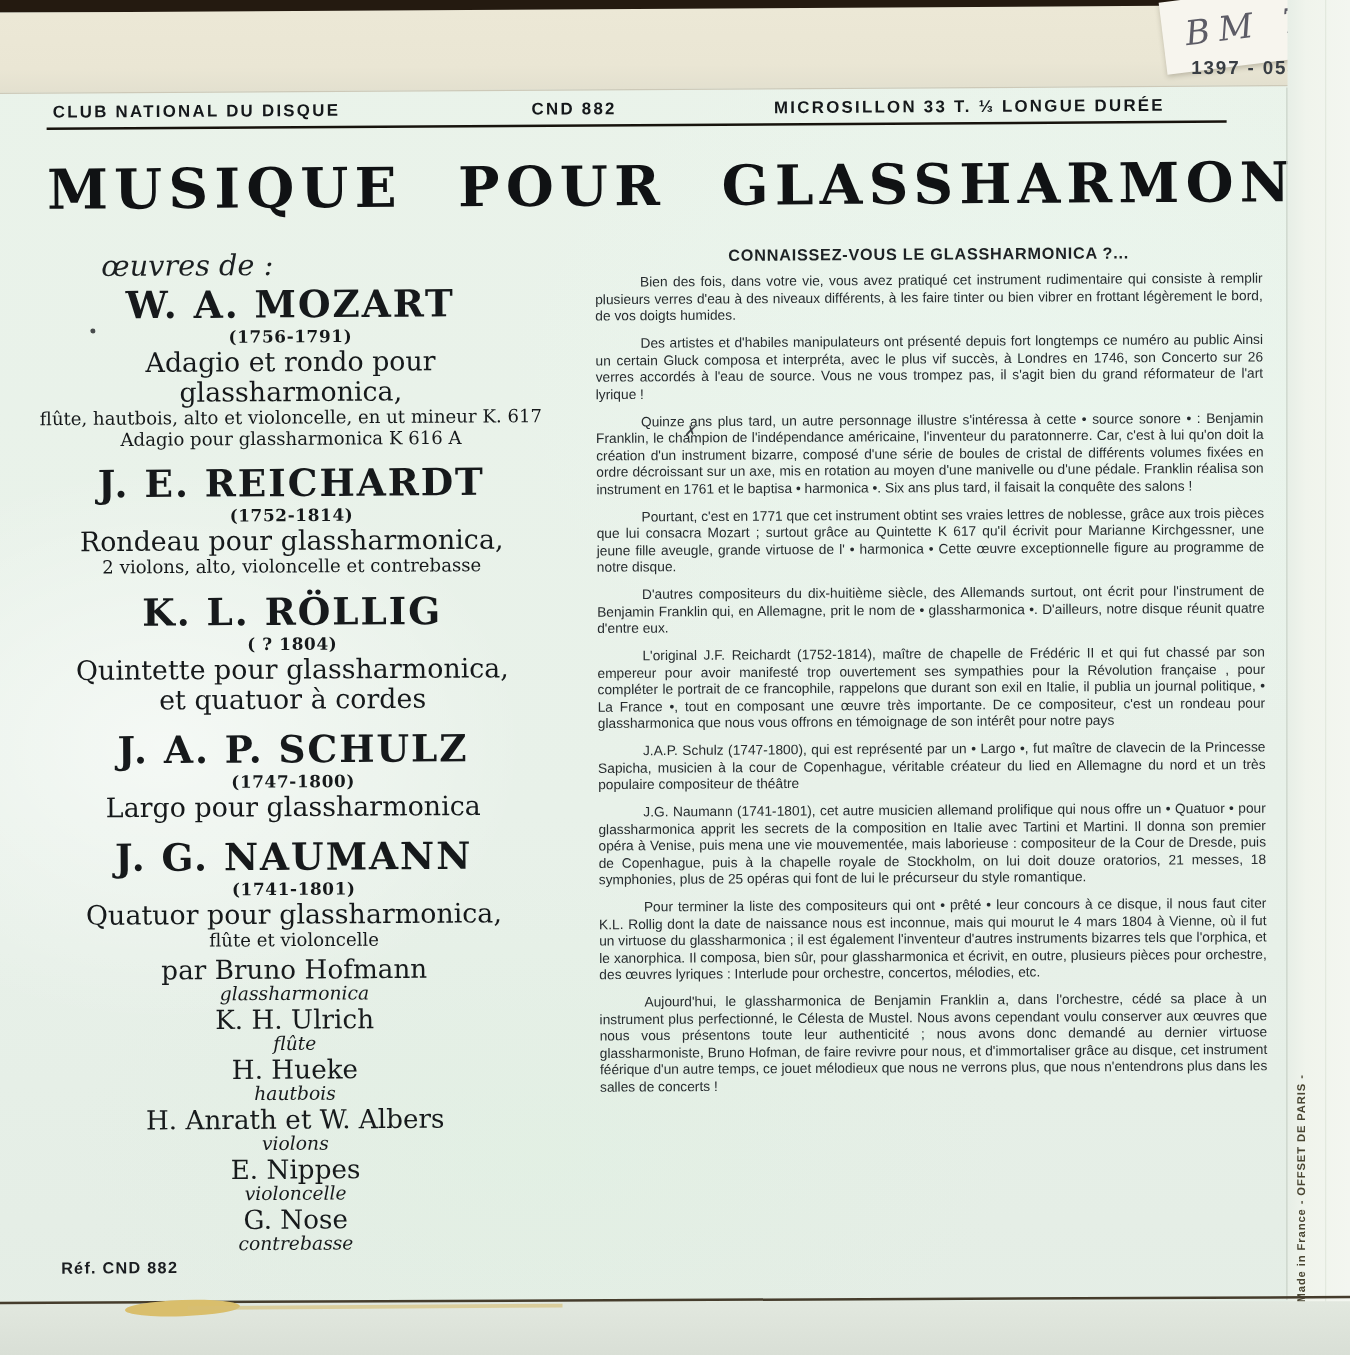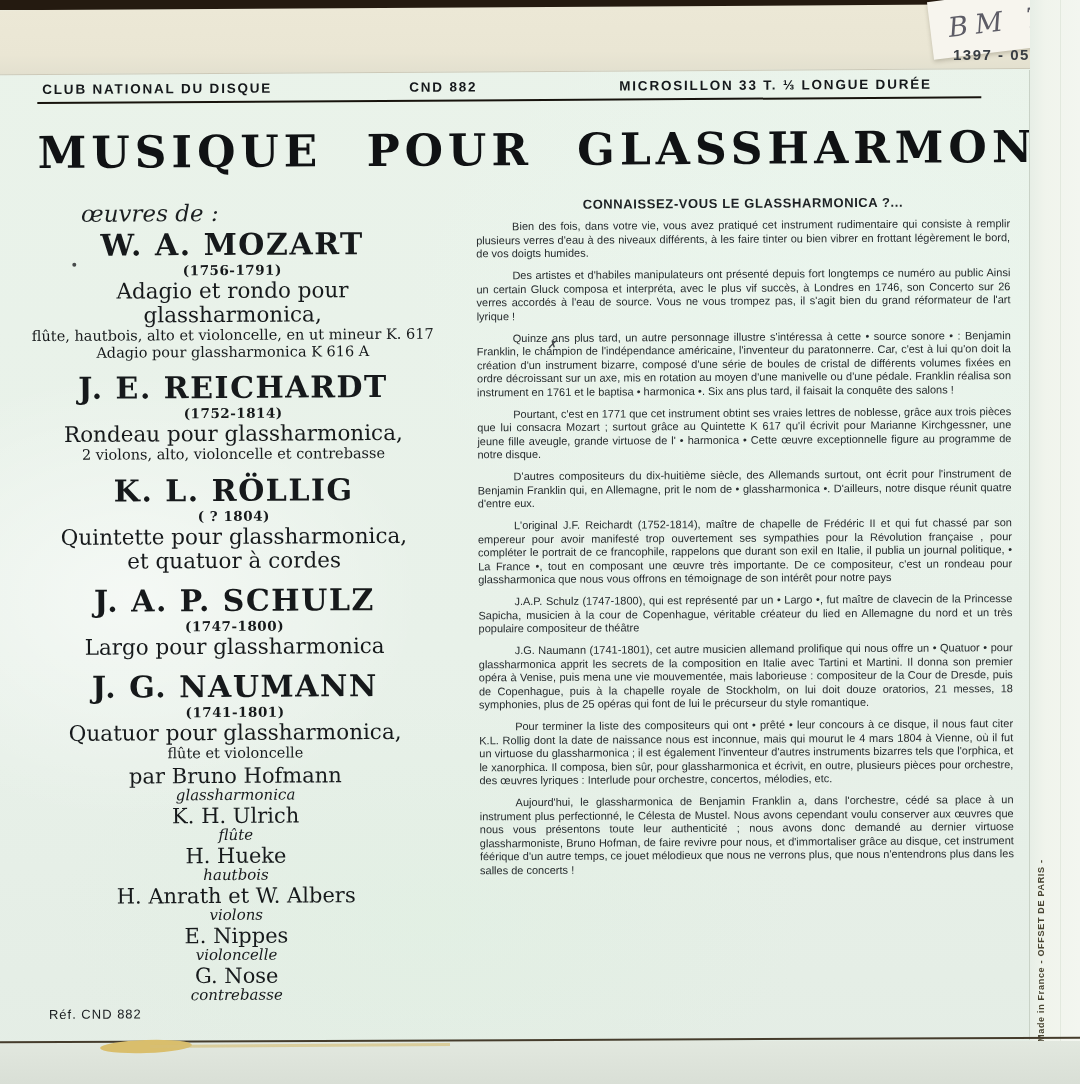--- a/index.html
+++ b/index.html
@@ -43,21 +43,21 @@
     background:#2b2e30;opacity:.85;}
   .pencil-mark{position:absolute;left:549px;top:338px;font-size:12px;color:#3f4448;
     transform:rotate(9deg);font-family:"DejaVu Sans",sans-serif;}
 
   
   .sleeve{position:absolute;left:0;top:0;width:1080px;height:1084px;transform:rotate(-0.35deg);transform-origin:50% 50%;}
 
   .masthead span{position:absolute;top:79px;font-weight:700;font-size:13.5px;letter-spacing:1.8px;
     color:#15181b;font-family:"Liberation Sans","DejaVu Sans",sans-serif;white-space:nowrap;}
   .mast-left{left:45px;}
-  .mast-center{left:412px;}
+  .mast-center{left:428px;}
   .mast-right{left:622px;}
   .mast-rule{position:absolute;left:40px;top:99px;width:944px;height:2px;background:#17130d;}
 
   .album-title{position:absolute;left:40px;top:124px;width:1000px;white-space:nowrap;
     font-family:"DejaVu Serif",serif;font-weight:700;font-size:44px;color:#101214;
     letter-spacing:5px;word-spacing:24px;}
 
   .oeuvres{position:absolute;left:48px;top:198px;font-family:"DejaVu Serif",serif;
     font-style:italic;font-size:23px;color:#1c2022;margin-left:35px;}
 
@@ -66,21 +66,21 @@
   .work-name{font-family:"DejaVu Serif",serif;font-weight:700;font-size:30px;line-height:33px;letter-spacing:1.5px;}
   .work-dates{font-family:"DejaVu Serif",serif;font-weight:700;font-size:13.5px;line-height:18px;letter-spacing:.5px;}
   .work-line{font-family:"DejaVu Serif",serif;font-size:21.5px;line-height:24px;}
   .work-detail{font-family:"DejaVu Serif",serif;font-size:14.5px;line-height:16.5px;}
 
   .performers{position:absolute;left:28px;top:763px;width:412px;text-align:center;color:#171a1c;}
   .perf{margin-bottom:3px;}
   .perf-name{font-family:"DejaVu Serif",serif;font-size:21px;line-height:23px;}
   .perf-role{font-family:"DejaVu Serif",serif;font-style:italic;font-size:15px;line-height:14px;}
 
-  .ref{position:absolute;left:46px;top:1004px;font-weight:400;font-size:13px;letter-spacing:1px;color:#1a1d20;}
+  .ref{position:absolute;left:46px;top:1004px;font-weight:700;font-size:13px;letter-spacing:1px;color:#1a1d20;}
 
   .essay-heading{position:absolute;left:478px;top:197px;width:534px;text-align:center;
     font-weight:700;font-size:13px;letter-spacing:.6px;color:#1d2124;}
   .essay{position:absolute;left:478px;top:220px;width:534px;}
   .essay p{margin:0 0 8.5px 0;font-size:11px;line-height:13.5px;color:#262b2e;
     text-align:justify;text-indent:36px;}
 </style>
 </head>
 <body>
 

